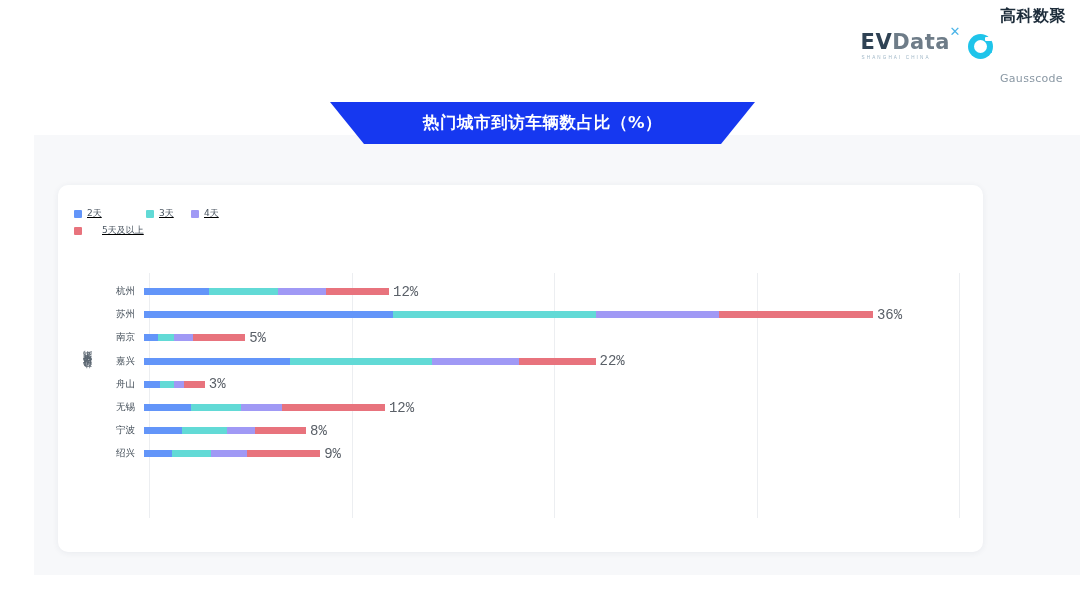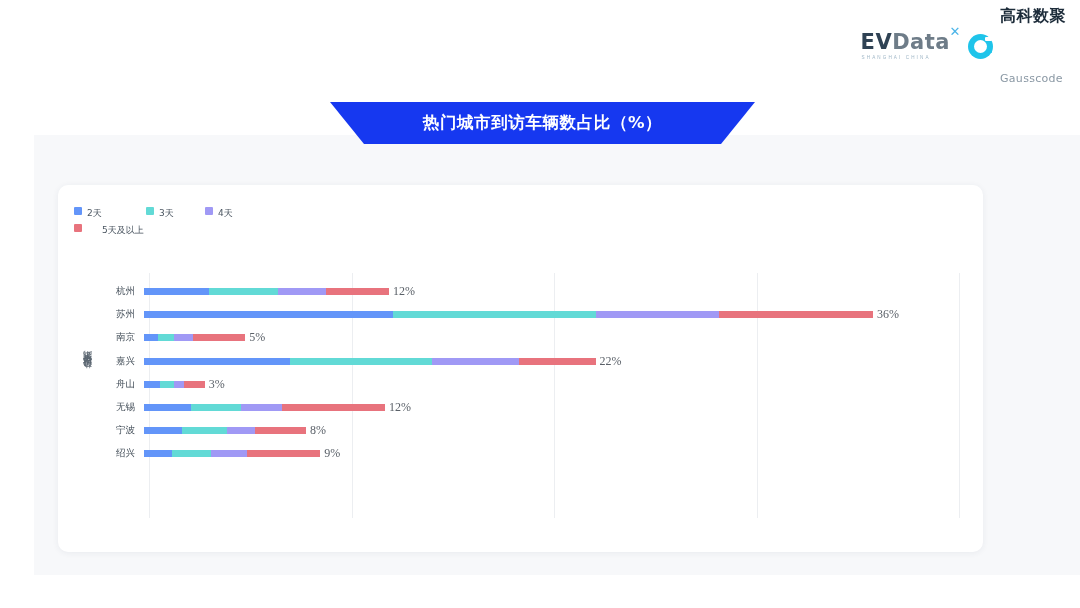--- a/index.html
+++ b/index.html
@@ -77,23 +77,23 @@
     position:absolute; left:58px; top:185px; width:925px; height:367px;
     background:#ffffff; border-radius:10px;
     box-shadow:0 1px 6px rgba(40,60,90,.07);
   }
 
   
   .legend{
     position:absolute; left:16px; top:22px; width:330px;
     display:flex; flex-wrap:wrap; align-items:center;
   }
-  .legend-item{ display:flex; height:13px; margin-bottom:4px; }
+  .legend-item{ display:flex; align-items:center; height:13px; margin-bottom:4px;text-decoration:underline; }
   .legend-item.i0{ width:72px; }
-  .legend-item.i1{ width:59px; }
+  .legend-item.i1{ width:45px; }
   .legend-item.i2{ width:60px; }
   .legend-item.i3{ width:200px;gap:15px; }
   .legend-swatch{ width:8px; height:8px; border-radius:1px; margin-right:5px; }
   .legend-label{ font-size:9px; color:#4a5560;
      font-family:"DejaVu Sans","Liberation Sans",sans-serif; white-space:nowrap;}
 
   
   .plot{
     position:absolute; left:0; top:0; width:925px; height:367px;
   }
@@ -112,22 +112,22 @@
   }
   .row-label{
     width:42px; text-align:right; padding-right:9px;
     font-size:9.5px; color:#3f4a55; white-space:nowrap;
     font-family:"DejaVu Sans","Liberation Sans",sans-serif;
   }
   .bar-wrap{ position:relative; flex:1; height:23.2px; display:flex; align-items:center; }
   .bar{ display:flex; height:7px; }
   .seg{ height:7px; }
   .bar-value{
-    font-size:12px; color:#5a6068; margin-left:4px; white-space:nowrap;
-    font-family:Liberation Serif, serif;
+    font-size:14px; color:#5a6068; margin-left:4px; white-space:nowrap;
+    font-family:Liberation Mono, monospace;
   }
   .gridlines{
     position:absolute; left:91px; top:88px; width:810px; height:245px;
     pointer-events:none;
   }
   .gline{
     position:absolute; top:0; width:1px; height:245px; background:#eceef1;
   }
 </style>
 </head>

